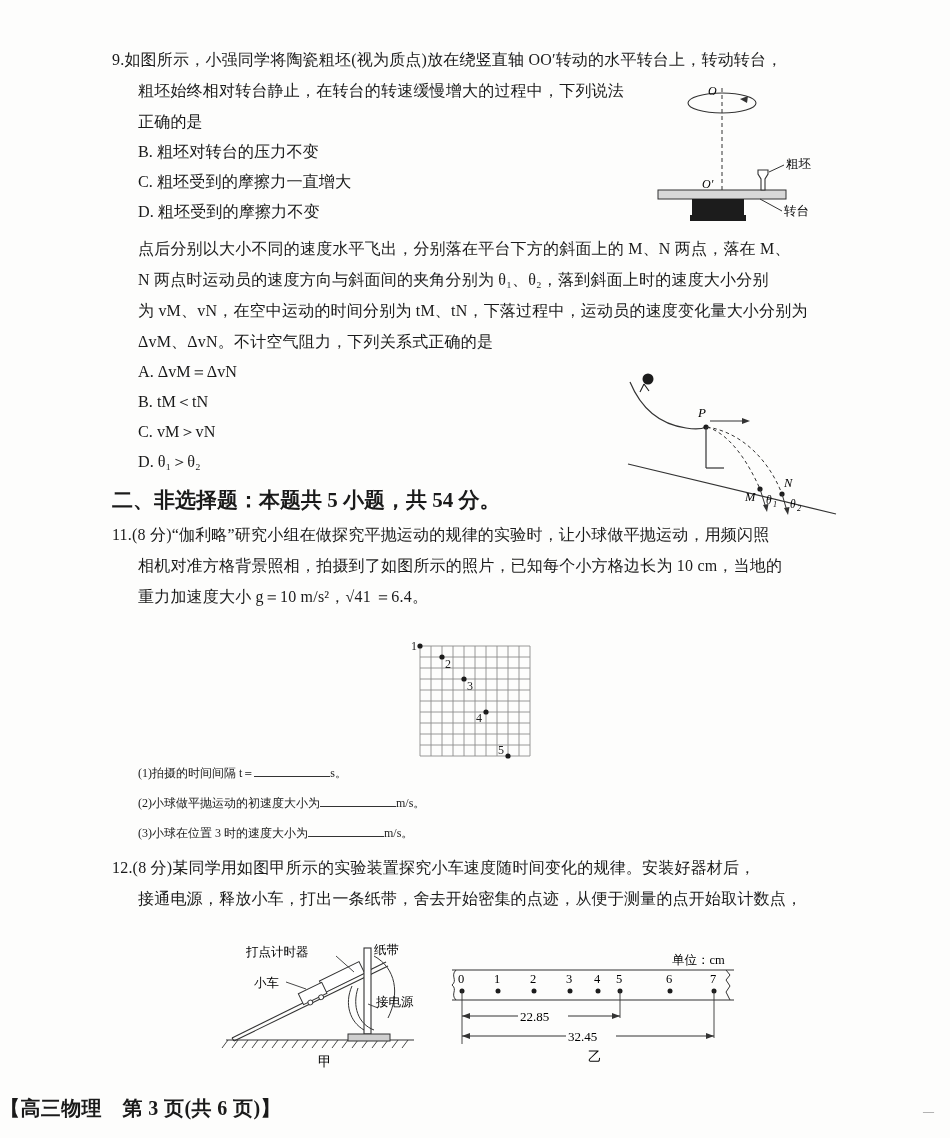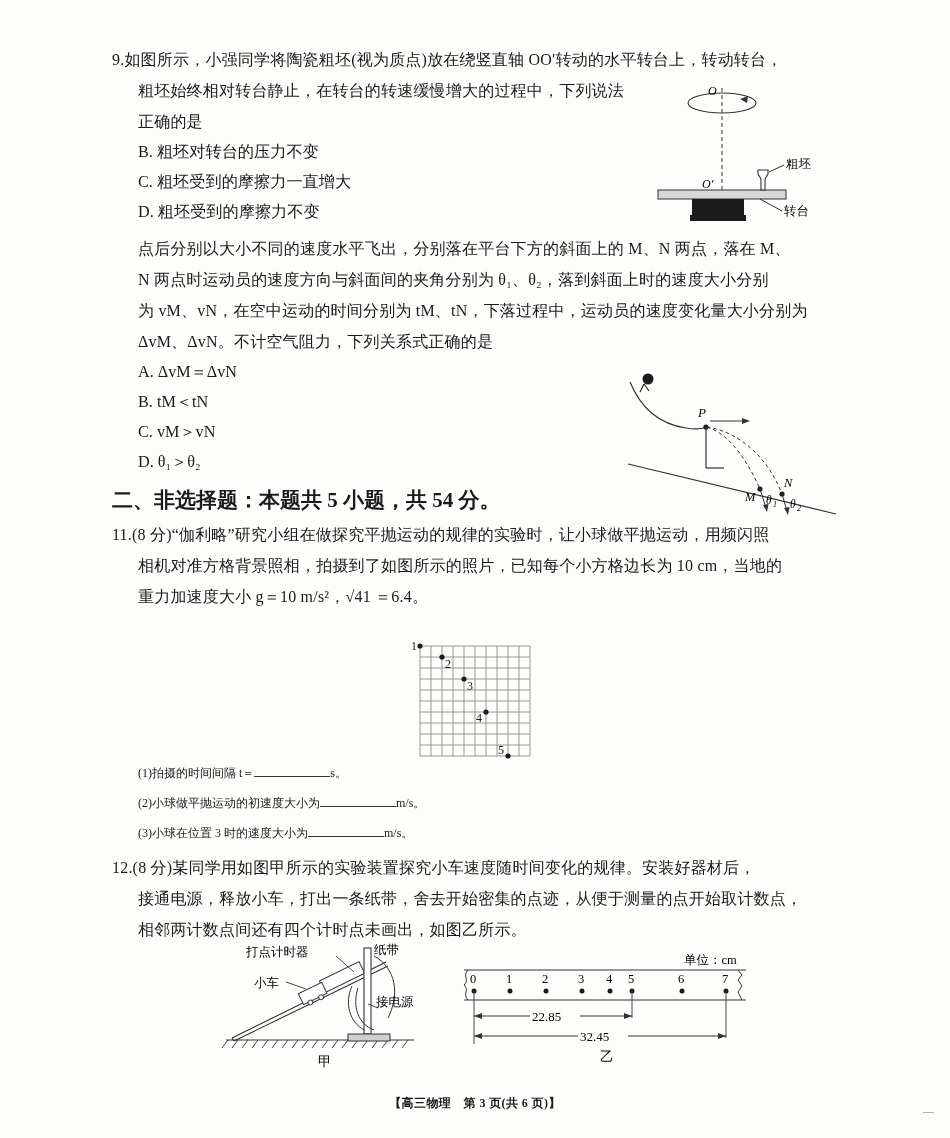--- a/index.html
+++ b/index.html
@@ -72,30 +72,30 @@
   }
 
   
   .fig {
     position: absolute;
   }
   #fig-turntable { left: 656px; top: 78px; }
   #fig-ski      { left: 618px; top: 366px; }
   #fig-grid     { left: 398px; top: 638px; }
   #fig-apparatus{ left: 218px; top: 942px; }
-  #fig-tape     { left: 460px; top: 950px; }
+  #fig-tape     { left: 448px; top: 950px; }
 
   
   .footer {
     position: absolute;
     left: 0;
     top: 1095px;
     width: 950px;
-    text-align: center;
-    font-size: 12px;
+    text-align: left;
+    font-size: 20px;
     font-weight: bold;
     letter-spacing: 0.4px;
   }
   .corner-mark {
     position: absolute;
     right: 16px;
     top: 1105px;
     font-size: 11px;
     color: #777;
   }
@@ -353,21 +353,20 @@
 
       <div style="height:146px;"></div>
       <div class="sub"><span>(1)拍摄的时间间隔 t＝</span><span class="blank"></span><span>s。</span></div>
       <div class="sub"><span>(2)小球做平抛运动的初速度大小为</span><span class="blank"></span><span>m/s。</span></div>
       <div class="sub"><span>(3)小球在位置 3 时的速度大小为</span><span class="blank"></span><span>m/s。</span></div>
     </div>
 
     <div class="q" style="margin-top:4px;">
       <div class="qline qnum-line"><span>12.</span><span>(8 分)某同学用如图甲所示的实验装置探究小车速度随时间变化的规律。安装好器材后，</span></div>
       <div class="qline indent">接通电源，释放小车，打出一条纸带，舍去开始密集的点迹，从便于测量的点开始取计数点，</div>
-      <div class="qline indent">相邻两计数点间还有四个计时点未画出，如图乙所示。</div>
     </div>
 
   </div>
 
   <div class="footer">【高三物理　第 3 页(共 6 页)】</div>
   <div class="corner-mark">—</div>
 
 </div>
 
 </body></html>

